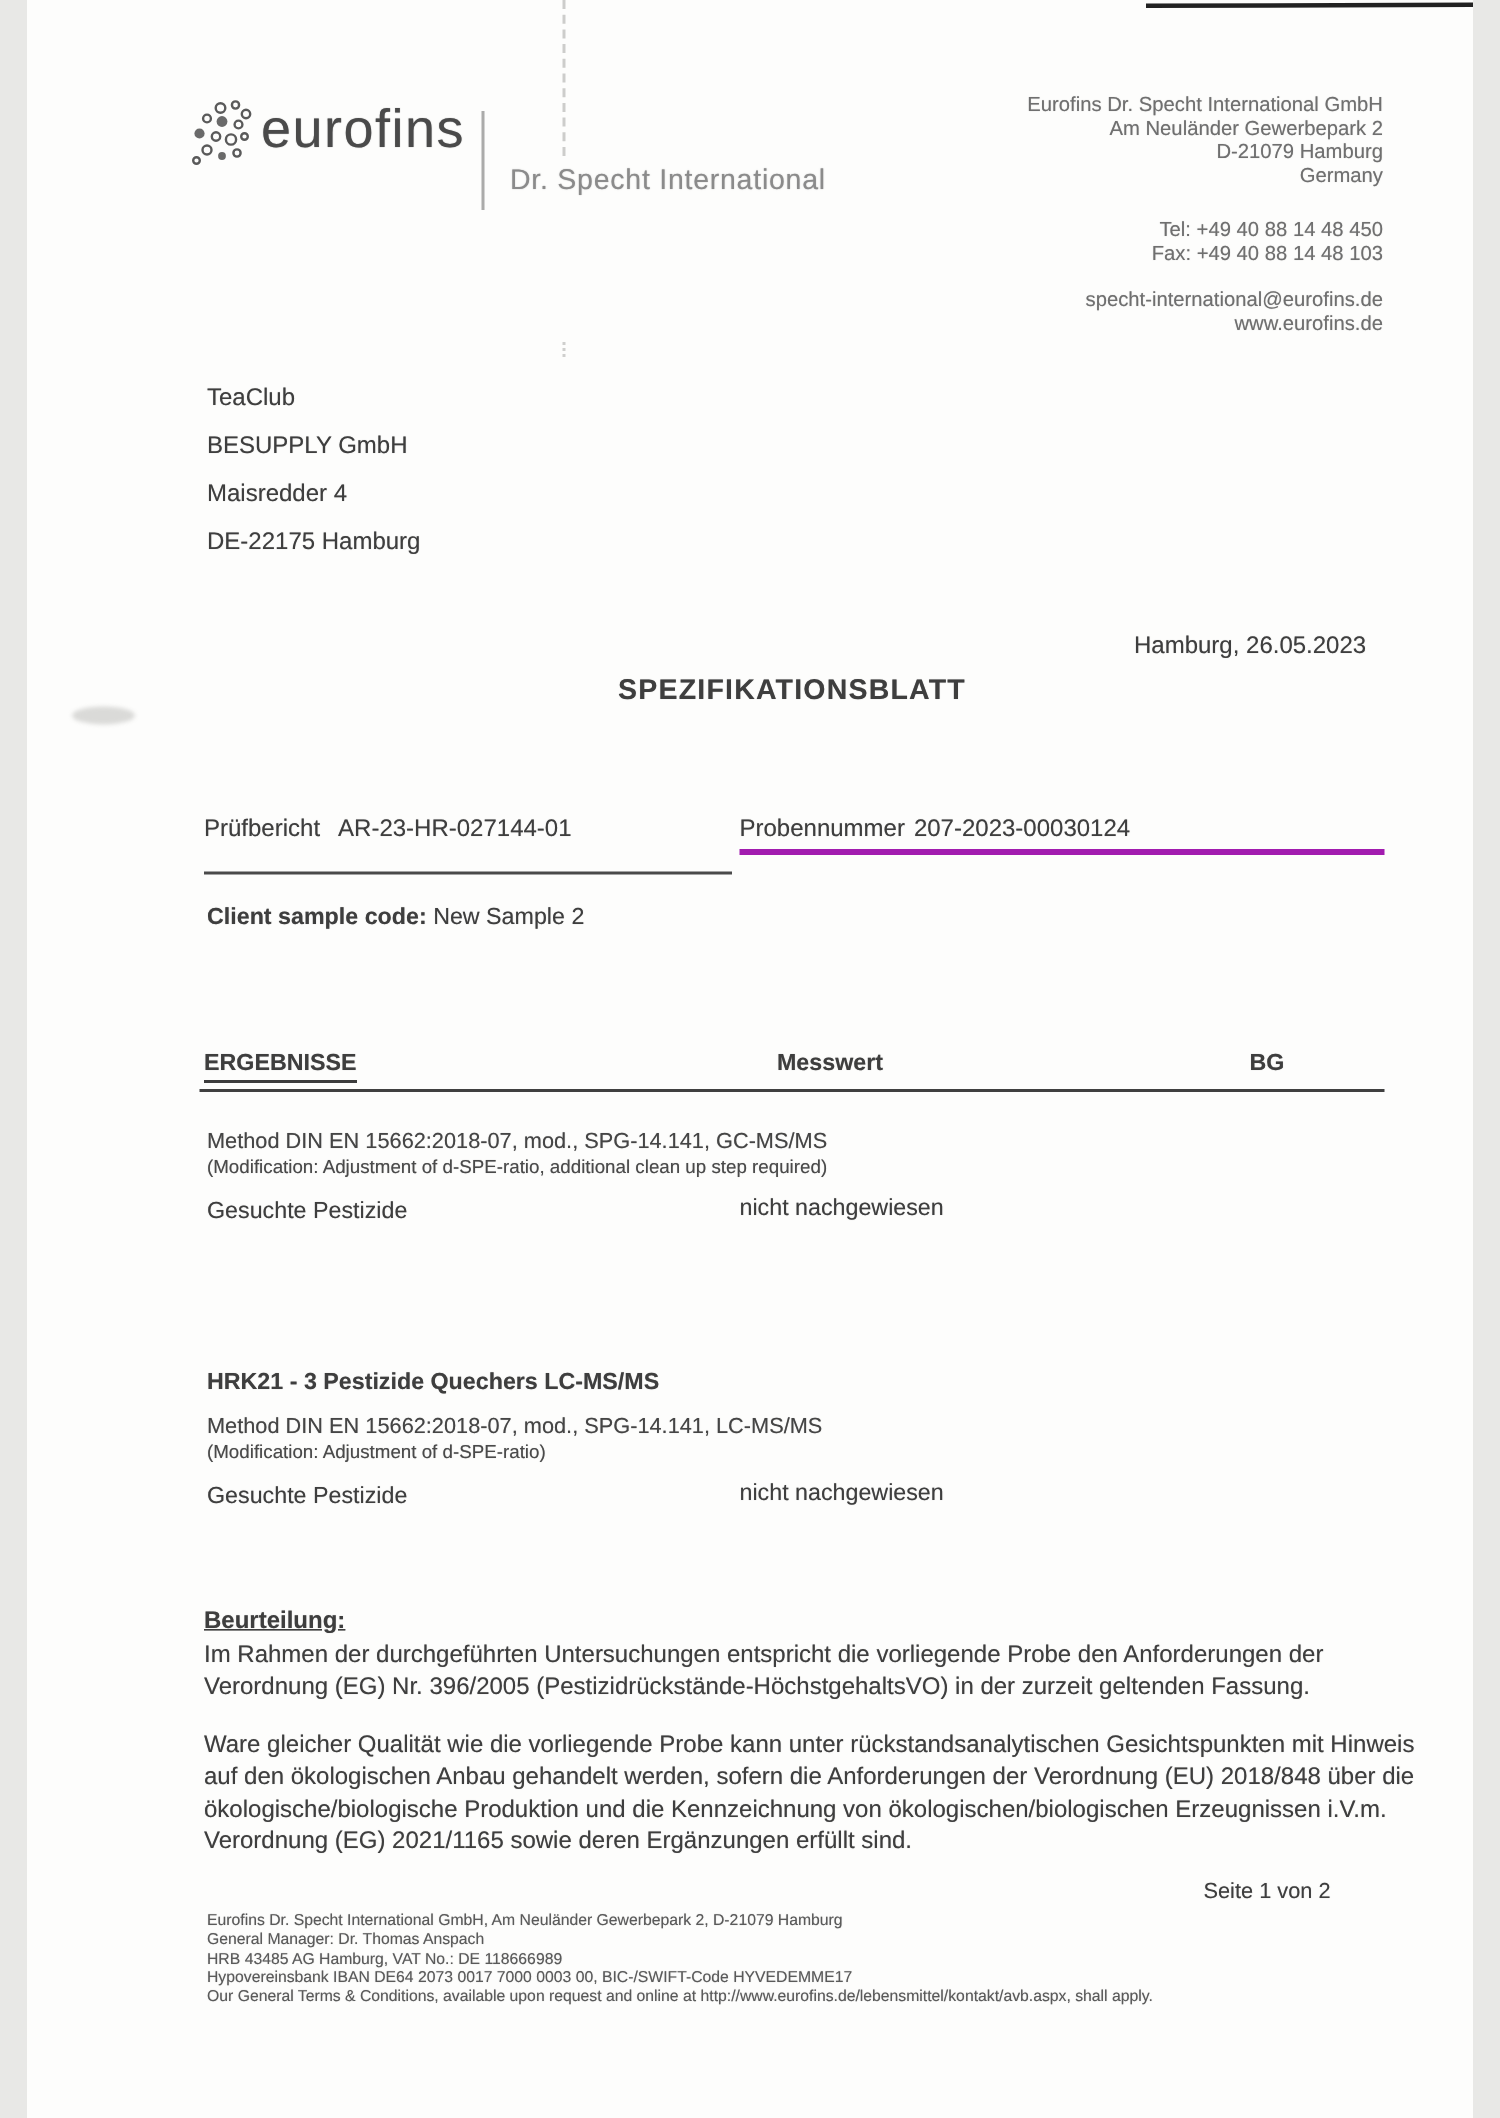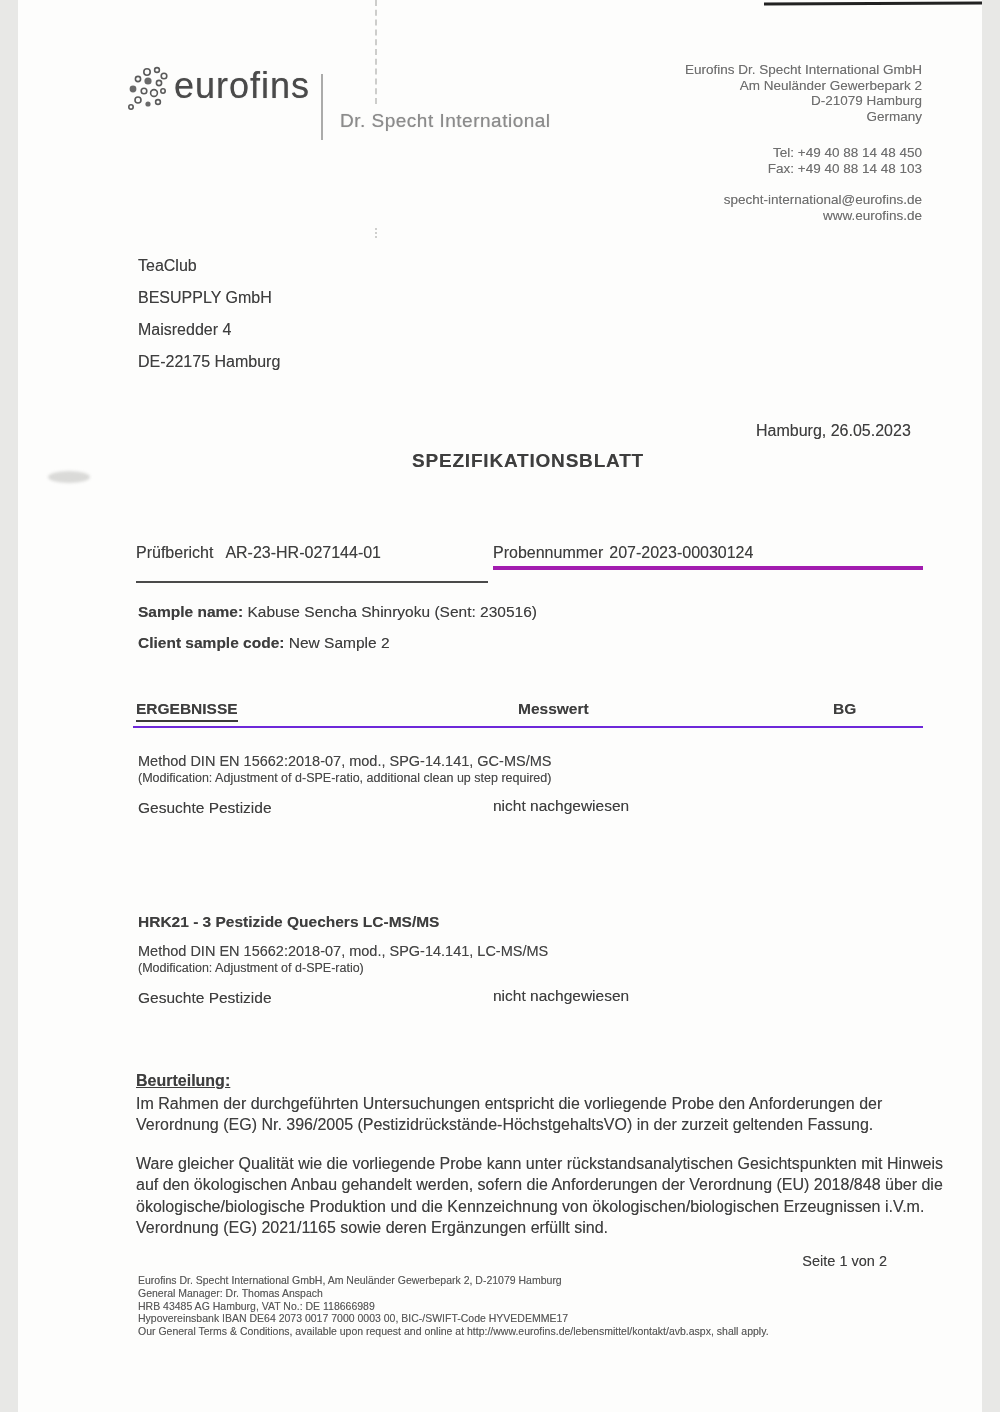--- a/index.html
+++ b/index.html
@@ -44,21 +44,21 @@
   .ref-row{position:absolute;top:544px;left:0;width:1000px;font-size:16px;}
   .ref-left{position:absolute;left:118px;top:0;width:352px;border-bottom:2px solid #4a4a4a;padding-bottom:19px;}
   .ref-right{position:absolute;left:475px;top:0;width:430px;border-bottom:4px solid #a21caf;padding-bottom:4px;}
   .ref-num{margin-left:12px;}
   .ref-right .ref-num{margin-left:6px;}
 
   .sample-block{position:absolute;left:120px;top:596px;font-size:15.5px;line-height:31px;}
   .lbl{font-weight:bold;}
 
   
-  .res-head{position:absolute;left:115px;top:700px;width:790px;border-bottom:2px solid #6d28d9;padding-bottom:4px;font-size:15.5px;font-weight:bold;}
+  .res-head{position:absolute;left:115px;top:700px;width:790px;border-bottom:2px solid #404040;padding-bottom:4px;font-size:15.5px;font-weight:bold;}
   .res-col1{position:absolute;left:3px;top:0;border-bottom:2.5px solid #3c3c3c;padding-bottom:2px;}
   .res-col2{position:absolute;left:385px;top:0;}
   .res-col3{position:absolute;left:700px;top:0;}
   .res-head-spacer{height:22px;}
 
   .section{position:absolute;left:120px;width:790px;}
   .sec-a{top:753px;}
   .sec-b{top:913px;}
   .sec-title{font-size:15.5px;font-weight:bold;margin-bottom:12px;}
   .sec-method{font-size:14.5px;margin-bottom:2px;color:#454545;}
@@ -138,24 +138,20 @@
     <div class="ref-left">
       <span>Prüfbericht</span><span class="ref-num">AR-23-HR-027144-01</span>
     </div>
     <div class="ref-right">
       <span>Probennummer</span><span class="ref-num">207-2023-00030124</span>
     </div>
   </div>
 
   <div class="sample-block txt">
     <div>
-      <span class="lbl">Sample name:</span>
-      <span>Kabuse Sencha Shinryoku (Sent: 230516)</span>
-    </div>
-    <div>
       <span class="lbl">Client sample code:</span>
       <span>New Sample 2</span>
     </div>
   </div>
 
   <div class="res-head txt">
     <span class="res-col1">ERGEBNISSE</span>
     <span class="res-col2">Messwert</span>
     <span class="res-col3">BG</span>
     <div class="res-head-spacer"></div>

